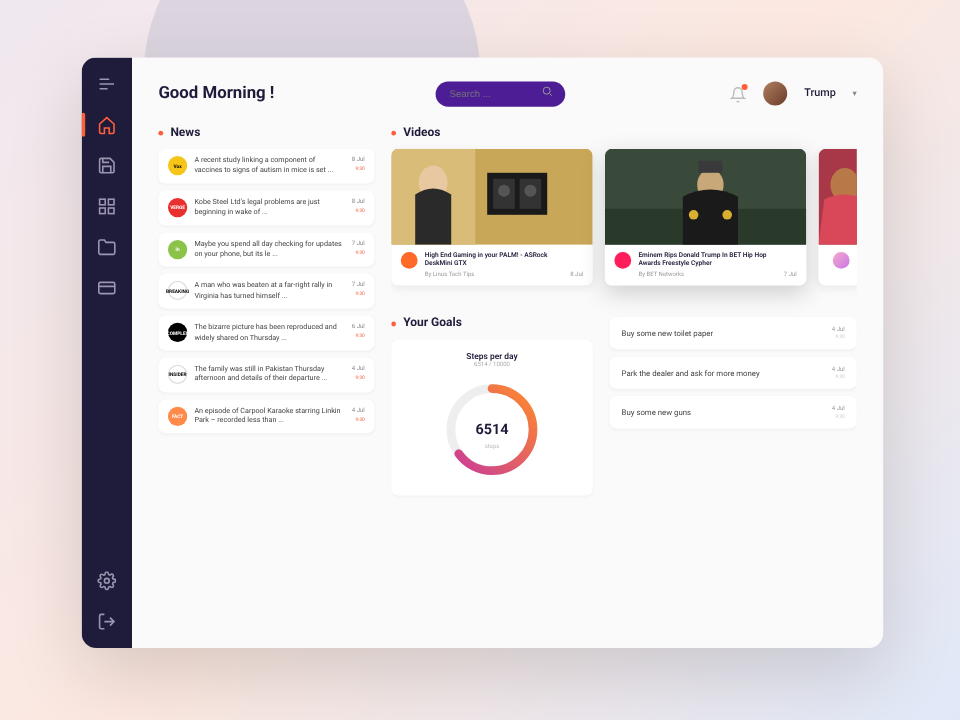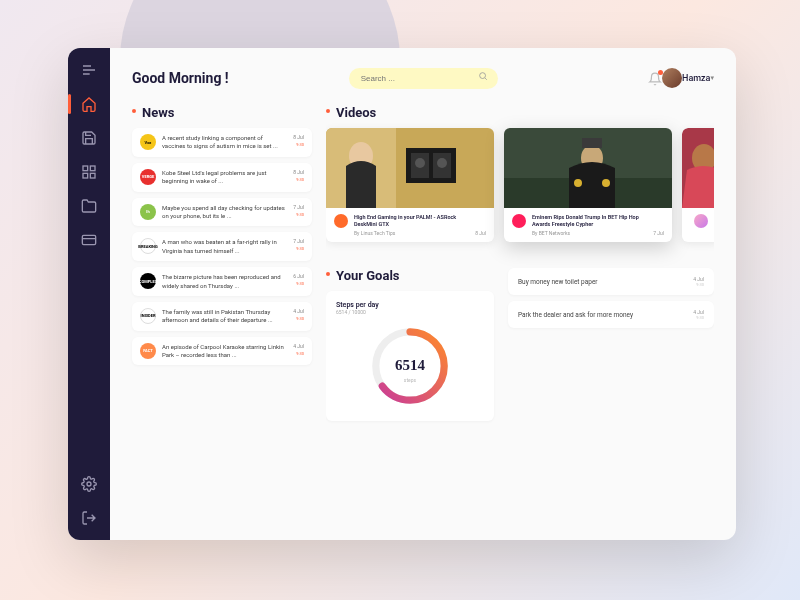--- a/index.html
+++ b/index.html
@@ -15,34 +15,34 @@
     display: flex; overflow: hidden; z-index: 1;
   }
   .sidebar { width: 42px; background: #1f1b3a; display: flex; flex-direction: column; align-items: center; padding-top: 14px; gap: 18px; }
   .side-icon { width: 16px; height: 16px; display: flex; align-items: center; justify-content: center; cursor: pointer; }
   .side-icon svg { width: 16px; height: 16px; stroke: #9a96b0; fill: none; stroke-width: 2; }
   .side-icon.active { position: relative; }
   .side-icon.active svg { stroke: #ff5e3a; }
   .side-icon.active::before { content: ''; position: absolute; left: -13px; width: 3px; height: 20px; background: #ff5e3a; border-radius: 2px; }
   .side-spacer { flex: 1; }
   .main { flex: 1; padding: 18px 22px; overflow: hidden; }
-  .topbar { display: flex; align-items: center; margin-bottom: 16px; }
+  .topbar { display: flex; align-items: center; gap: 14px; margin-bottom: 16px; }
   .greeting { font-size: 14px; font-weight: 700; color: #1f1b3a; }
   .search { flex: 1; max-width: 180px; margin-left: 120px; position: relative; }
-  .search input { width: 100%; border: none; background: #fef9c3; border-radius: 14px; padding: 6px 28px 6px 12px; font-size: 8px; color: #888; outline: none; }
+  .search input { width: 100%; border: none; background: #4c1d95; border-radius: 14px; padding: 6px 28px 6px 12px; font-size: 8px; color: #888; outline: none; }
   .search-icon { position: absolute; right: 10px; top: 5px; width: 10px; height: 10px; }
   .top-spacer { flex: 1; }
   .bell { position: relative; width: 14px; height: 14px; }
   .bell svg { width: 14px; height: 14px; stroke: #bbb; fill: none; stroke-width: 2; }
   .bell::after { content: ''; position: absolute; top: -1px; right: -1px; width: 5px; height: 5px; background: #ff5e3a; border-radius: 50%; }
   .avatar { width: 20px; height: 20px; border-radius: 50%; background: linear-gradient(135deg, #b08060, #6a3a2a); }
   .user-name { font-size: 9px; color: #1f1b3a; font-weight: 500; }
   .user-caret { font-size: 7px; color: #888; }
   .grid { display: grid; grid-template-columns: 180px 1fr; gap: 14px; height: calc(100% - 50px); }
-  .section-title { font-size: 13px; font-weight: 700; color: #1f1b3a; margin-bottom: 8px; position: relative; padding-left: 10px; }
+  .section-title { font-size: 10px; font-weight: 700; color: #1f1b3a; margin-bottom: 8px; position: relative; padding-left: 10px; }
   .section-title::before { content: ''; position: absolute; left: 0; top: 4px; width: 4px; height: 4px; border-radius: 50%; background: #ff5e3a; }
   .news-list { display: flex; flex-direction: column; gap: 6px; }
   .news-item { background: #fff; border-radius: 6px; padding: 6px 8px; display: flex; align-items: flex-start; gap: 6px; box-shadow: 0 1px 3px rgba(0,0,0,0.04); }
   .news-badge { width: 16px; height: 16px; border-radius: 50%; flex-shrink: 0; display: flex; align-items: center; justify-content: center; font-size: 5px; font-weight: 700; color: #fff; }
   .news-text { flex: 1; font-size: 6px; color: #444; line-height: 1.4; }
   .news-date { font-size: 5px; color: #888; text-align: right; white-space: nowrap; }
   .news-date div:last-child { color: #ff5e3a; font-size: 4px; margin-top: 2px; }
   .right-col { display: flex; flex-direction: column; gap: 26px; overflow: hidden; }
   .videos-row { display: flex; gap: 10px; }
   .video-card { width: 168px; background: #fff; border-radius: 6px; box-shadow: 0 2px 8px rgba(0,0,0,0.08); overflow: hidden; flex-shrink: 0; }
@@ -53,25 +53,25 @@
   .video-info { flex: 1; }
   .video-title { font-size: 5.5px; font-weight: 600; color: #1f1b3a; line-height: 1.3; }
   .video-by { font-size: 5px; color: #999; margin-top: 2px; }
   .video-date { font-size: 5px; color: #999; align-self: flex-end; }
   .video-partial { width: 38px; }
   .video-partial .video-thumb { height: 80px; border-radius: 6px 0 0 0; }
   .video-partial .video-meta { padding: 6px 2px; }
   .video-partial .video-avatar { margin: 0 auto; }
   .bottom-row { display: flex; gap: 14px; flex: 1; }
   .goals { width: 168px; }
-  .goal-card { background: #fff; border-radius: 6px; padding: 10px; box-shadow: 0 1px 3px rgba(0,0,0,0.04); text-align: left; }
+  .goal-card { background: #fff; border-radius: 6px; padding: 10px; box-shadow: 0 1px 3px rgba(0,0,0,0.04); text-align: center; }
   .goal-label { font-size: 7px; font-weight: 600; color: #1f1b3a; }
   .goal-sub { font-size: 5px; color: #aaa; margin-bottom: 6px; }
   .goal-ring { width: 90px; height: 90px; margin: 4px auto 0; position: relative; }
-  .goal-num { position: absolute; top: 50%; left: 50%; transform: translate(-50%, -55%); font-size: 15px; font-weight: 700; color: #1f1b3a; font-family: Liberation Serif, serif; }
+  .goal-num { position: absolute; top: 50%; left: 50%; transform: translate(-50%, -55%); font-size: 12px; font-weight: 700; color: #1f1b3a; }
   .goal-num-sub { position: absolute; top: 62%; left: 50%; transform: translateX(-50%); font-size: 5px; color: #bbb; }
   .tasks { flex: 1; }
   .task-list { display: flex; flex-direction: column; gap: 6px; }
   .task-item { background: #fff; border-radius: 6px; padding: 8px 10px; display: flex; align-items: center; justify-content: space-between; box-shadow: 0 1px 3px rgba(0,0,0,0.04); }
   .task-text { font-size: 6.5px; color: #444; }
   .task-date { font-size: 5px; color: #999; text-align: right; }
   .task-date div:last-child { font-size: 4px; color: #ccc; }
 </style>
 </head>
 <body>
@@ -135,21 +135,21 @@
         <svg class="search-icon" viewBox="0 0 24 24" fill="none" stroke="#999" stroke-width="2">
             <circle cx="11" cy="11" r="7"></circle>
             <path d="M21 21l-4-4"></path>
           </svg>
       </div>
       <div class="top-spacer"></div>
       <div class="bell"><svg viewBox="0 0 24 24">
             <path d="M18 8a6 6 0 1 0-12 0c0 7-3 9-3 9h18s-3-2-3-9M13.7 21a2 2 0 0 1-3.4 0"></path>
           </svg></div>
       <div class="avatar"></div>
-      <div class="user-name">Hamza</div>
+      <div class="user-name">Trump</div>
       <span class="user-caret">▾</span>
     </div>
 
     <div class="grid">
       <div>
         <div class="section-title">News</div>
         <div class="news-list" id="news-list">
             <div class="news-item">
               <div class="news-badge" style="background:#f5c518;color:#000;font-size:4px">Vox</div>
     <div class="news-text">A recent study linking a component of vaccines to signs of autism in mice is set ...</div>
@@ -284,32 +284,39 @@
                   <circle cx="50" cy="50" r="38" fill="none" stroke="url(#rg)" stroke-width="8" stroke-linecap="round" stroke-dasharray="238" stroke-dashoffset="83" transform="rotate(-90 50 50)"></circle>
                 </svg>
                 <div class="goal-num">6514</div>
                 <div class="goal-num-sub">steps</div>
               </div>
             </div>
           </div>
           <div class="tasks">
             <div class="task-list" id="task-list">
                 <div class="task-item">
-                  <div class="task-text">Buy money new toilet paper</div>
+                  <div class="task-text">Buy some new toilet paper</div>
     <div class="task-date">
                     <div>4 Jul</div>
                     <div>9:30</div>
                   </div>
                 </div>
                 <div class="task-item">
                   <div class="task-text">Park the dealer and ask for more money</div>
     <div class="task-date">
                     <div>4 Jul</div>
                     <div>9:30</div>
                   </div>
                 </div>
+                <div class="task-item">
+                  <div class="task-text">Buy some new guns</div>
+    <div class="task-date">
+                    <div>4 Jul</div>
+                    <div>9:30</div>
+                  </div>
+                </div>
               </div>
           </div>
         </div>
       </div>
     </div>
   </div>
 </div>
 
 </body></html>

